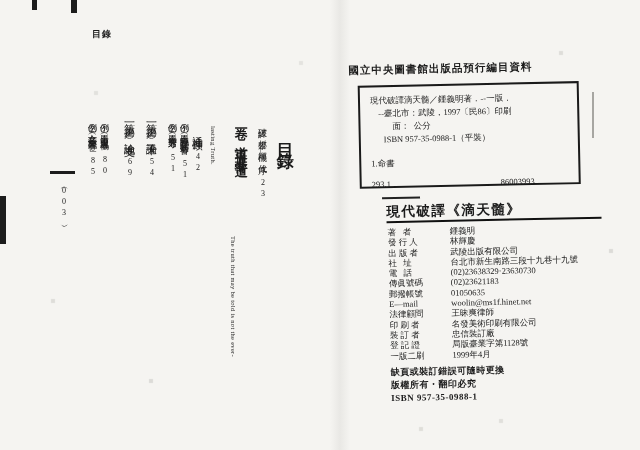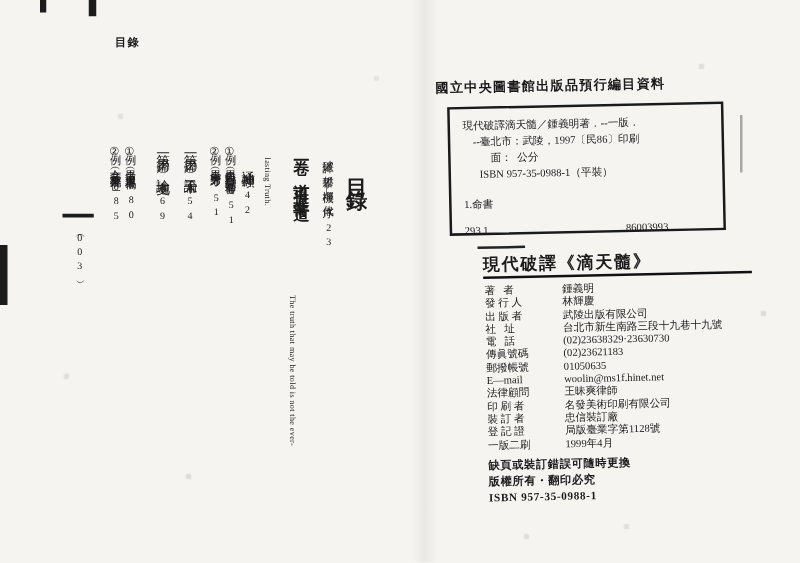--- a/index.html
+++ b/index.html
@@ -3,21 +3,21 @@
 <meta charset="utf-8">
 <style>
   * { margin:0; padding:0; box-sizing:border-box; }
   html,body { width:640px; height:450px; }
   body {
     position:relative; overflow:hidden;
     background:#f5f4f1;
     font-family:"Liberation Serif","DejaVu Sans",serif;
     color:#1b1b1b;
   }
-  .abs { position:absolute; }
+  .abs { position:absolute;font-family:Liberation Serif, serif; }
   .vcol { position:absolute; writing-mode:vertical-rl; text-orientation:mixed; line-height:1.05; }
   .upright { text-orientation:upright; }
   .pg { text-orientation:upright; font-size:8px; letter-spacing:2.5px; margin-inline-start:7px; }
   .pre { white-space:pre; }
   .mark { position:absolute; background:#1c1c1c; }
   .gutter { position:absolute; left:330px; top:0; width:20px; height:450px;
     background:linear-gradient(90deg, rgba(0,0,0,0) 0%, rgba(90,90,85,0.08) 50%, rgba(0,0,0,0) 100%); }
   .rightpage { position:absolute; left:345px; top:56px; width:290px; height:374px;
     transform:rotate(-1.2deg); transform-origin:50% 50%; }
   .ciphead { position:absolute; left:7px; top:5px; font-size:10.5px; font-weight:bold; letter-spacing:1px; }

